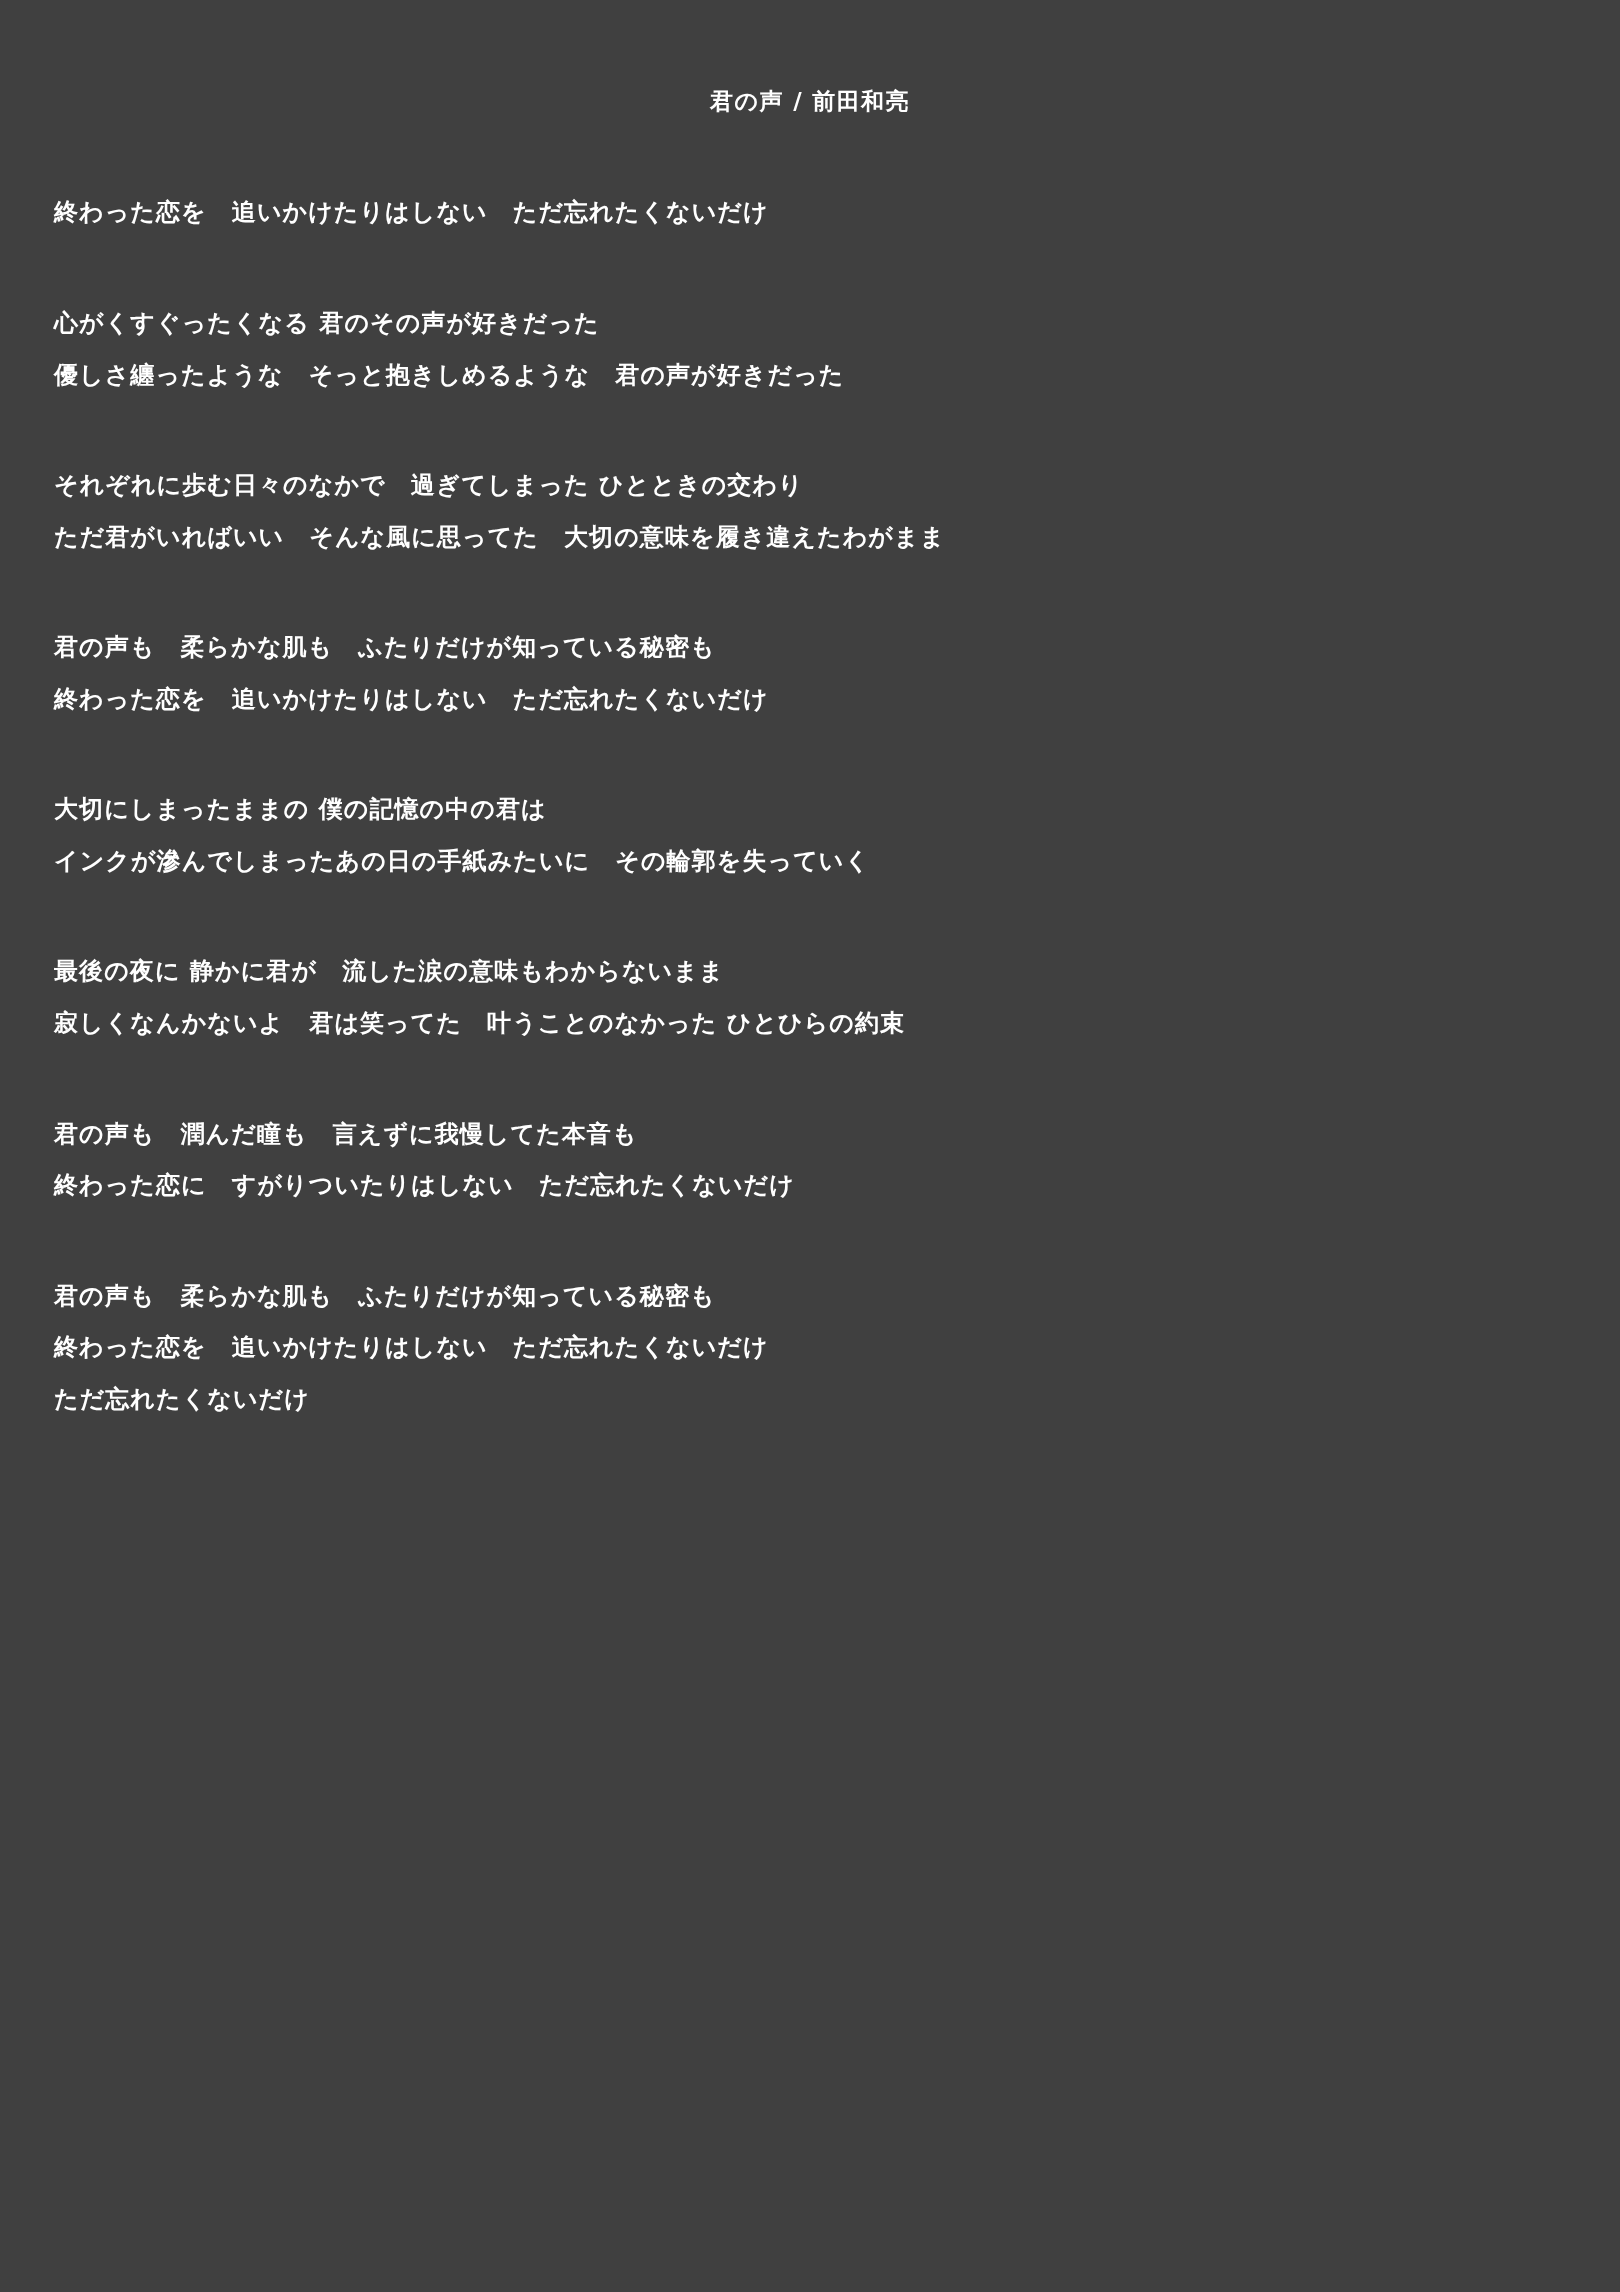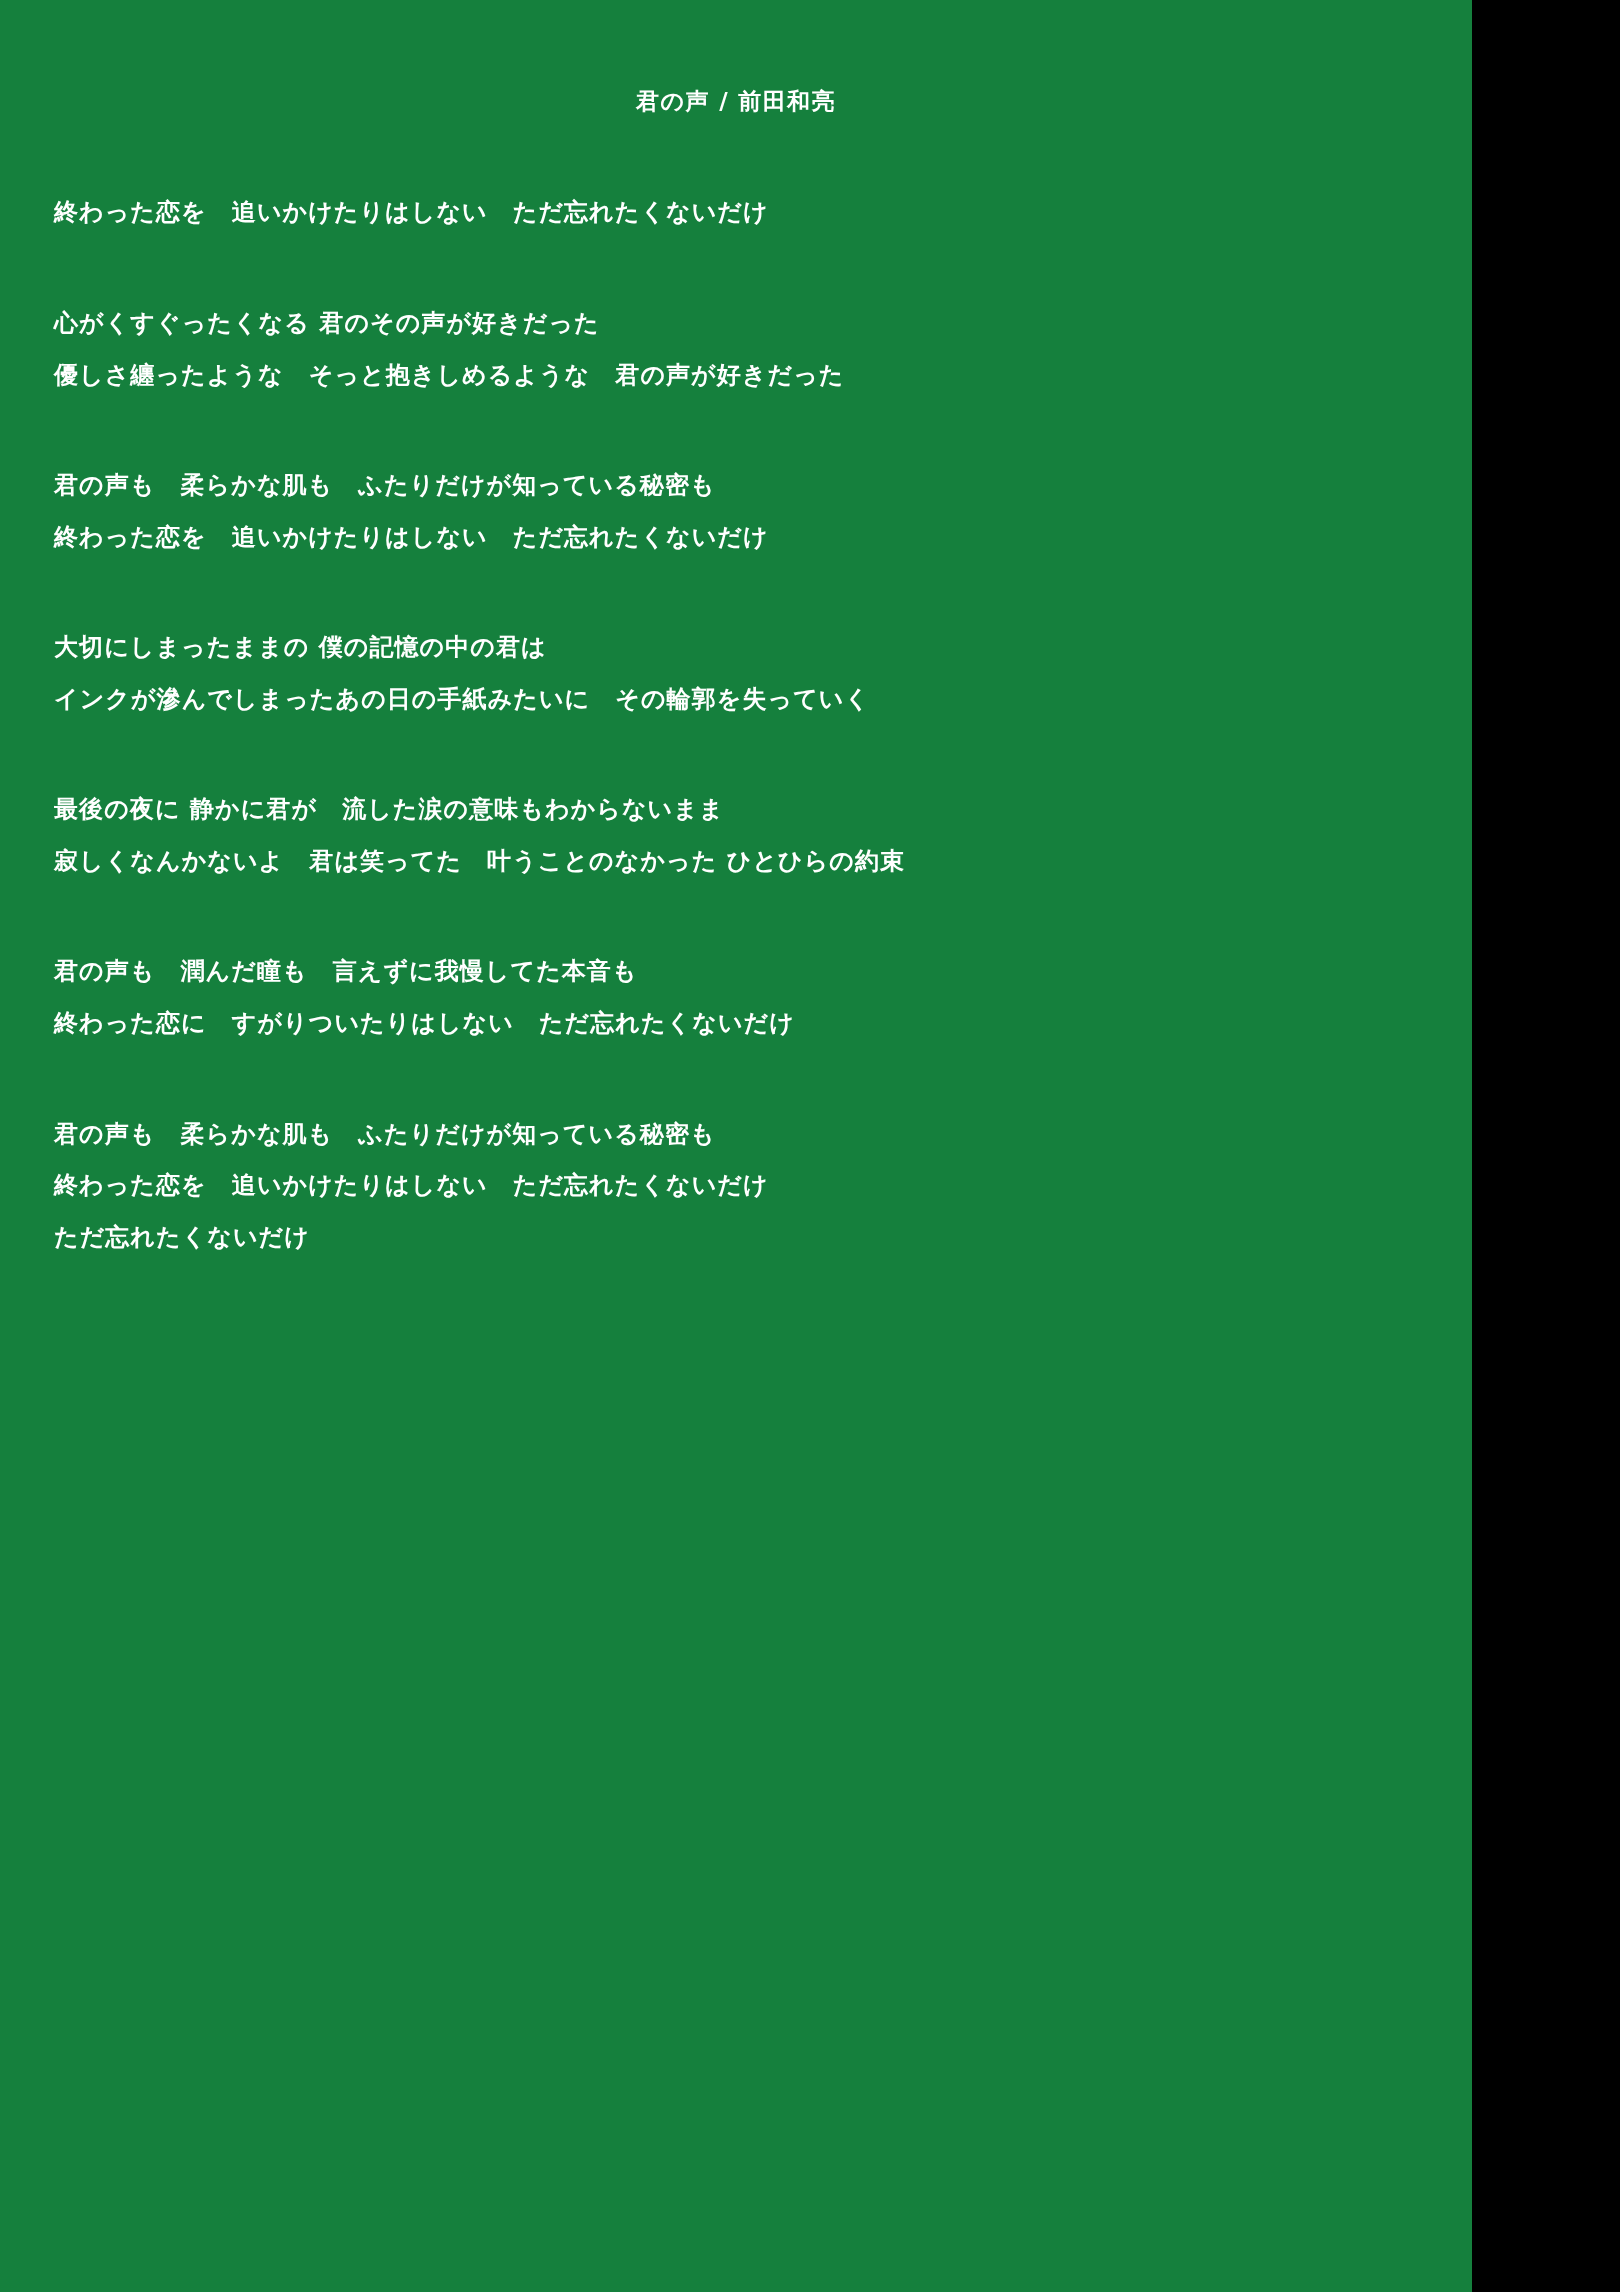--- a/index.html
+++ b/index.html
@@ -6,23 +6,23 @@
     margin: 0;
     padding: 0;
     background: #000000;
     width: 1620px;
   }
   body {
     font-family: "DejaVu Sans", "Liberation Sans", sans-serif;
     color: #ffffff;
   }
   .page {
-    width: 1472px;
+    width: 1620px;
     min-height: 2293px;
-    background: #15803d;
+    background: #404040;
     position: relative;
     box-sizing: border-box;
     padding-top: 85px;
   }
   .title {
     text-align: center;
     font-size: 23px;
     font-weight: 700;
     letter-spacing: 0.06em;
     color: #ffffff;
@@ -54,20 +54,24 @@
 
     <div class="stanza">
       <div class="line">終わった恋を　追いかけたりはしない　ただ忘れたくないだけ</div>
     </div>
 
     <div class="stanza">
       <div class="line">心がくすぐったくなる 君のその声が好きだった</div>
       <div class="line">優しさ纏ったような　そっと抱きしめるような　君の声が好きだった</div>
     </div>
 
+    <div class="stanza">
+      <div class="line">それぞれに歩む日々のなかで　過ぎてしまった ひとときの交わり</div>
+      <div class="line">ただ君がいればいい　そんな風に思ってた　大切の意味を履き違えたわがまま</div>
+    </div>
 
     <div class="stanza">
       <div class="line">君の声も　柔らかな肌も　ふたりだけが知っている秘密も</div>
       <div class="line">終わった恋を　追いかけたりはしない　ただ忘れたくないだけ</div>
     </div>
 
     <div class="stanza">
       <div class="line">大切にしまったままの 僕の記憶の中の君は</div>
       <div class="line">インクが滲んでしまったあの日の手紙みたいに　その輪郭を失っていく</div>
     </div>

